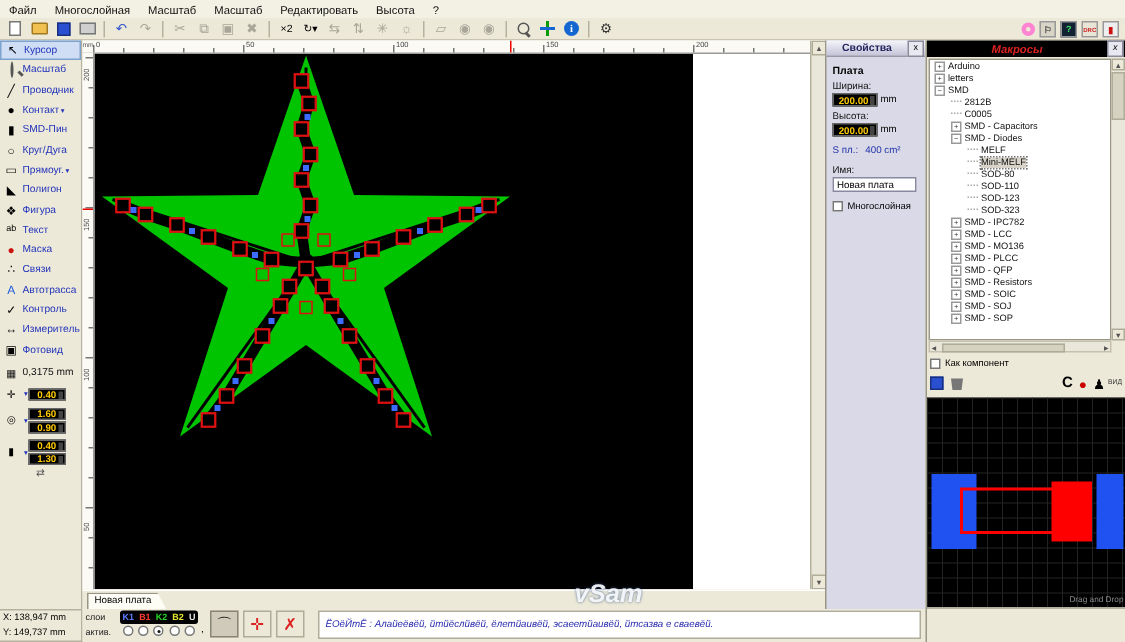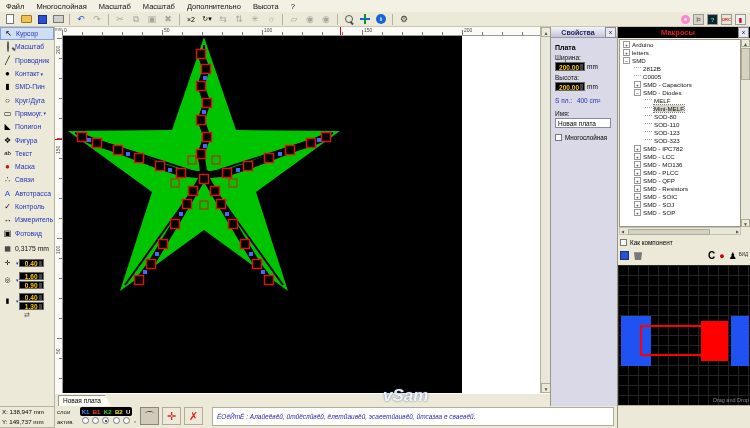--- a/index.html
+++ b/index.html
@@ -62,21 +62,21 @@
   .pval{display:inline-block;width:30px;height:9px;background:#000;color:#ffcc00;font-size:6.5px;font-weight:bold;text-align:right;line-height:9px;padding-right:5px;box-sizing:border-box;border:1px solid #666;position:relative;}
   .pval i{position:absolute;right:1px;top:1px;width:3px;height:6px;background:#444;}
   .punit{font-size:6.5px;margin-left:2px;}
   .parea{font-size:6.5px;color:#2233aa;margin:6px 0 0 4px;}
   #pname{width:56px;height:10px;background:#fff;border:1px solid #8888a0;font-size:6.5px;line-height:10px;padding-left:2px;margin-left:4px;box-sizing:border-box;}
   .cbrow{display:flex;align-items:center;margin:6px 0 0 4px;}
   .cb{width:7px;height:7px;background:#fff;border:1px solid #777;box-sizing:border-box;margin-right:3px;flex:none;}
   .cblb{font-size:6.3px;}
   
   #macros{left:617px;top:27px;width:133px;height:401px;background:#ece9d8;border-left:1px solid #9a9686;box-sizing:border-box;}
-  #macros-title{left:0;top:0;width:100%;height:11px;background:#000;display:flex;align-items:center;}
+  #macros-title{left:0;top:0;width:100%;height:11px;background:#000;display:flex;align-items:center;font-style:italic;}
   #macros-title span{flex:1;text-align:center;font-weight:bold;font-size:7.5px;color:#d22;}
   #macro-tree{left:1px;top:12px;width:122px;height:188px;background:#fff;border:1px solid #9a9686;box-sizing:border-box;overflow:hidden;}
   .trow{height:8px;display:flex;align-items:center;font-size:6.2px;white-space:nowrap;color:#111;}
   .texp{width:7px;height:7px;border:1px solid #999;background:#fff;font-size:5px;line-height:6px;text-align:center;box-sizing:border-box;margin-right:2px;flex:none;color:#333;}
   .tleaf{width:7px;height:1px;border-top:1px dotted #aaa;margin-right:2px;flex:none;}
   .tsel{background:#d7d3c9;outline:1px dotted #777;}
   #tree-vscroll{left:123px;top:12px;width:9px;height:188px;background:#e9e7da;}
   #tree-hscroll{left:1px;top:200px;width:122px;height:8px;background:#e9e7da;border:1px solid #c5c1ae;box-sizing:border-box;}
   #mac-cbrow{left:2px;top:212px;}
   #mac-icons{left:2px;top:222px;width:128px;height:13px;display:flex;align-items:center;}
@@ -105,21 +105,21 @@
 </head>
 <body>
 
 <div id="app">
 
   <div id="menubar" class="abs">
       <span class="menu-item">Файл</span>
       <span class="menu-item">Многослойная</span>
       <span class="menu-item">Масштаб</span>
       <span class="menu-item">Масштаб</span>
-      <span class="menu-item">Дополнительно</span>
+      <span class="menu-item">Редактировать</span>
       <span class="menu-item">Высота</span>
       <span class="menu-item">?</span>
     </div>
 
   <div id="toolbar" class="abs">
     <div id="toolbar-right">
         <span class="ring"></span>
         <span class="sq-icon" style="background: rgb(216, 213, 198); color: rgb(51, 51, 51);">⚐</span>
         <span class="sq-icon" style="background: rgb(17, 34, 51); color: rgb(61, 226, 107);">?</span>
         <span class="sq-icon" style="background: rgb(232, 229, 214); color: rgb(204, 34, 34); font-size: 4px;">DRC</span>

